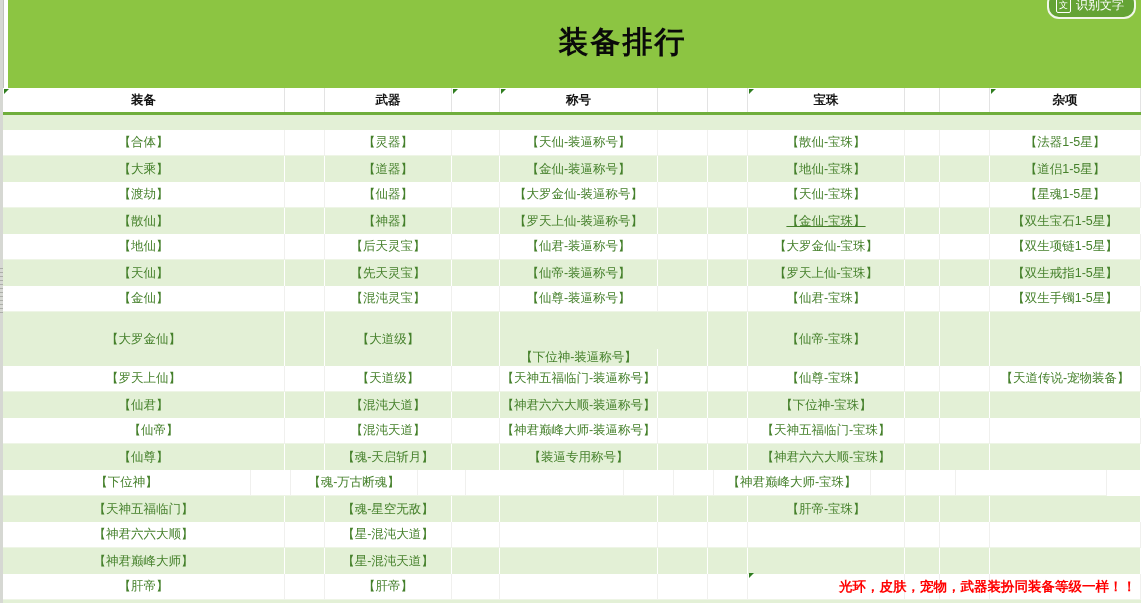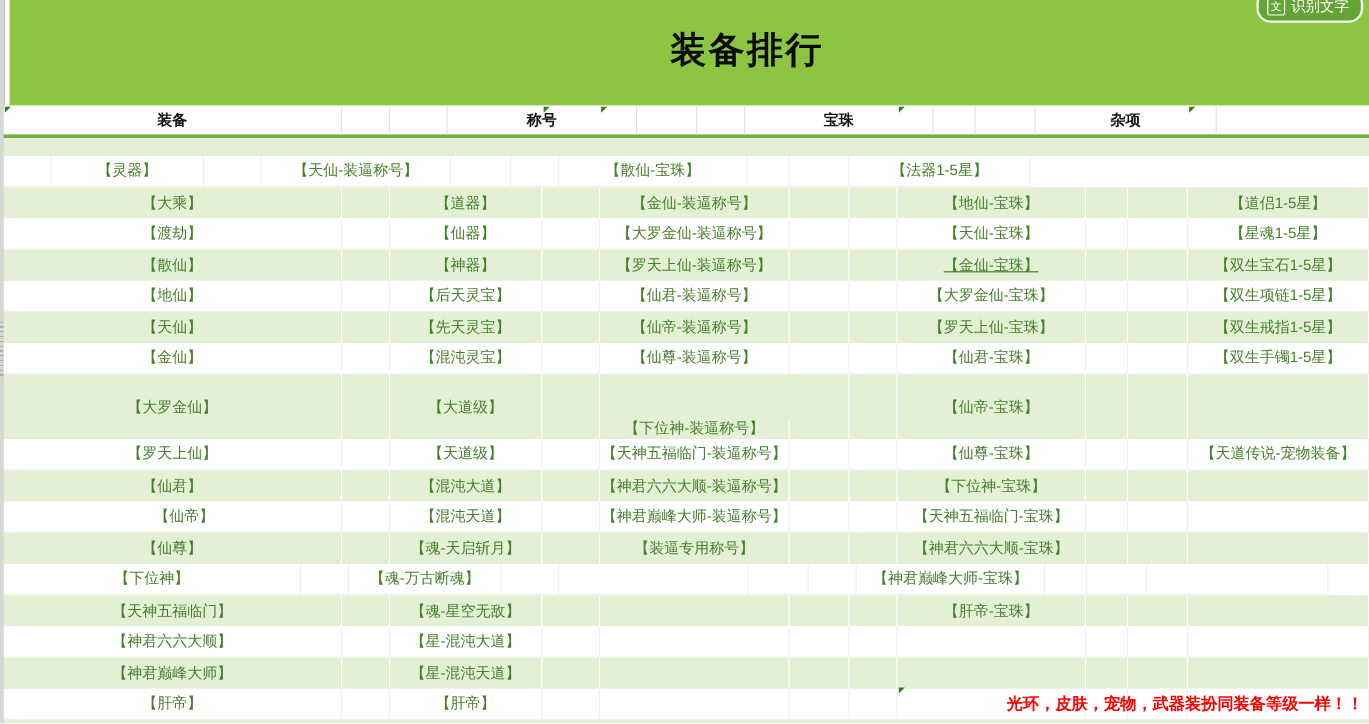--- a/index.html
+++ b/index.html
@@ -64,32 +64,34 @@
       <span>识别文字</span>
     </div>
   </div>
 
   <div class="left-strip"></div>
   <div class="left-artifact"></div>
 
   <div class="header-row">
       <div class="header-cell" style="width: 282px;">装备</div>
       <div class="header-cell" style="width: 40px;"></div>
+      <div class="header-cell" style="width: 127px;">武器</div>
       <div class="header-cell" style="width: 48px;"></div>
       <div class="header-cell" style="width: 158px;">称号</div>
       <div class="header-cell" style="width: 50px;"></div>
       <div class="header-cell" style="width: 40px;"></div>
       <div class="header-cell" style="width: 157px;">宝珠</div>
       <div class="header-cell" style="width: 35px;"></div>
       <div class="header-cell" style="width: 50px;"></div>
       <div class="header-cell" style="width: 151px;">杂项</div>
     </div>
   <div class="spacer-row"></div>
   <div class="rows">
       <div class="t-row white">
+        <div class="t-cell" style="width: 282px;">【合体】</div>
         <div class="t-cell" style="width: 40px;"></div>
         <div class="t-cell" style="width: 127px;">【灵器】</div>
         <div class="t-cell" style="width: 48px;"></div>
         <div class="t-cell" style="width: 158px;">【天仙-装逼称号】</div>
         <div class="t-cell" style="width: 50px;"></div>
         <div class="t-cell" style="width: 40px;"></div>
         <div class="t-cell" style="width: 157px;">【散仙-宝珠】</div>
         <div class="t-cell" style="width: 35px;"></div>
         <div class="t-cell" style="width: 50px;"></div>
         <div class="t-cell" style="width: 151px;">【法器1-5星】</div>

